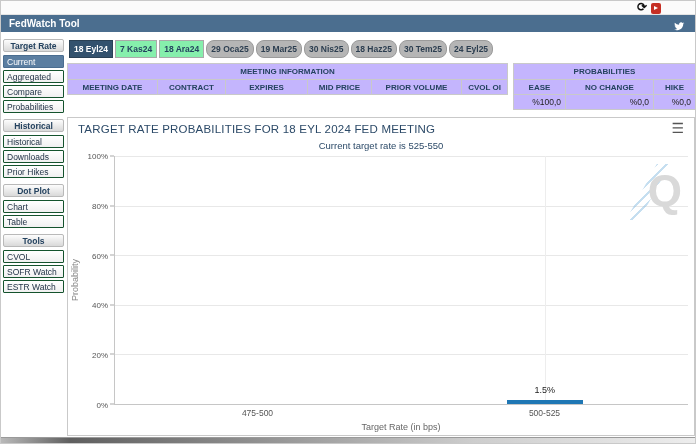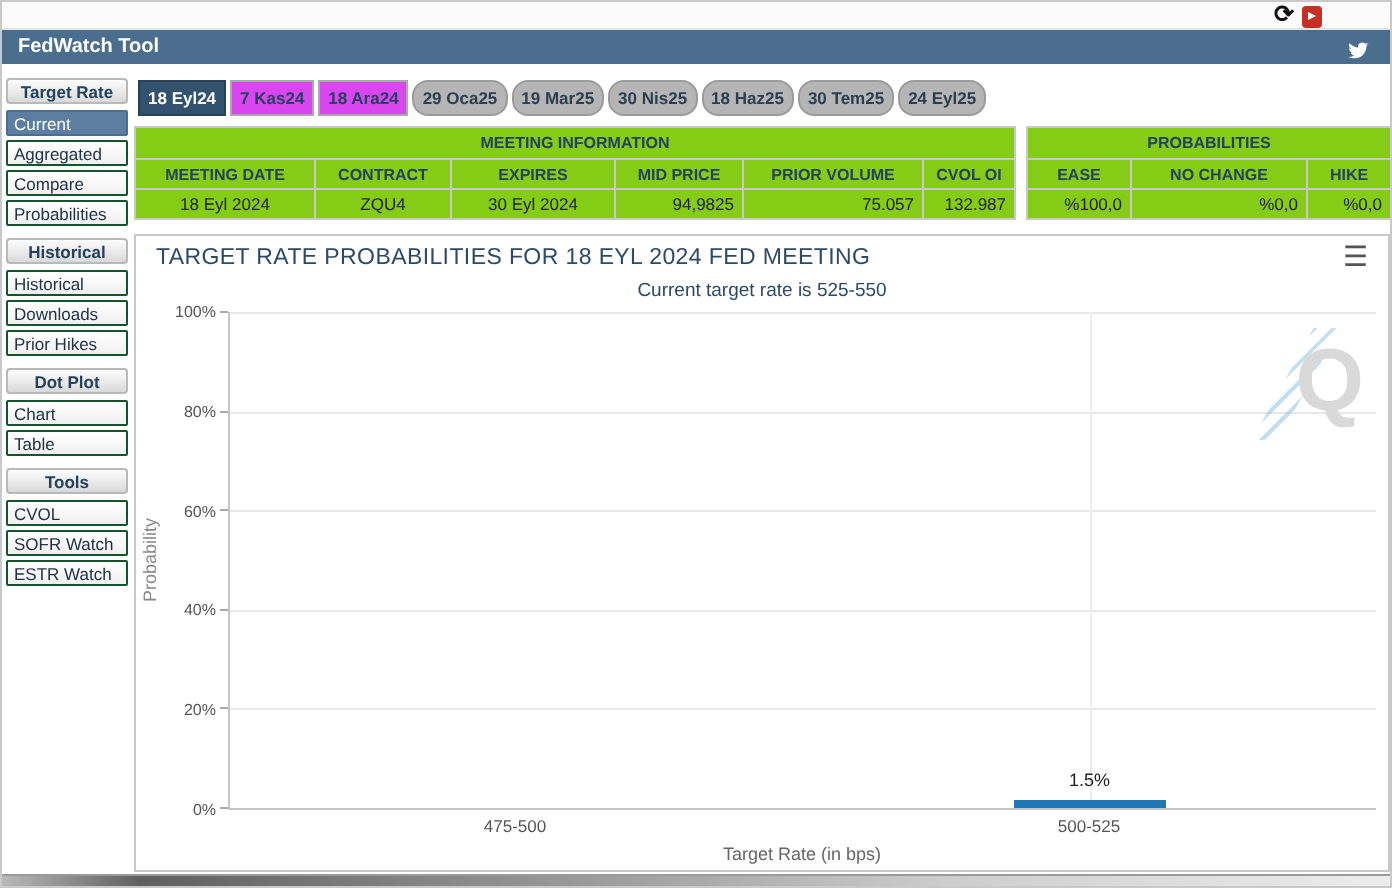--- a/index.html
+++ b/index.html
@@ -31,26 +31,26 @@
              background:linear-gradient(#fdfdfd,#d9d9d9); border:1px solid #b9b9b9; border-radius:2px; }
   .sb-head.first { margin-top:2px; }
   .sb-item { height:13px; line-height:12px; margin-bottom:2px; padding-left:3px;
              font-size:8.5px; color:#223347; background:linear-gradient(#fff,#f0f0f0);
              border:1px solid #14532d; border-radius:1px; cursor:pointer; white-space:nowrap; }
   .sb-item.selected { background:var(--sidebar-selected,#5b7ea1); color:#fff; border-color:#4a6d90; }
 
   
   .tabs { position:absolute; left:68px; top:39px; display:flex; gap:2px; }
   .tab { height:18px; line-height:16px; padding:0 4px; font-size:8.5px; font-weight:600;
-         color:#24425f; background:#d946ef; border:1px solid #a9a9a9; cursor:pointer; white-space:nowrap; }
+         color:#24425f; background:#86efac; border:1px solid #a9a9a9; cursor:pointer; white-space:nowrap; }
   .tab.sel { background:var(--tab-selected,#33526e); color:#fff; border-color:#2a4155; }
   .tab.mut { background:var(--muted-tab,#b5b5b5); border-color:#9b9b9b; color:#2c3e50;border-radius:8px; }
 
   
-  .data-table { position:absolute; border-collapse:collapse; background:#84cc16; font-size:8.5px; color:#222;
+  .data-table { position:absolute; border-collapse:collapse; background:#c4b5fd; font-size:8.5px; color:#222;
                 table-layout:fixed; }
   .data-table th, .data-table td { border:1px solid #c9c9c9; height:15px; padding:0 4px; overflow:hidden; }
   .data-table th { color:#24425f; font-size:8px; font-weight:bold; text-align:center; }
   .t-title th { height:16px; }
   .c { text-align:center; } .r { text-align:right; }
 
   
   .chart-panel { position:absolute; left:66px; top:116px; width:628px; height:319px;
                  border:1px solid #c9c9c9; background:#fff; }
   .chart-title { position:absolute; left:10px; top:5px; font-size:11.5px; color:#2c4a68; letter-spacing:.2px; }
@@ -157,28 +157,20 @@
         <tr class="t-title">
           <th colspan="6">MEETING INFORMATION</th>
         </tr>
     <tr>
       <th>MEETING DATE</th>
       <th>CONTRACT</th>
       <th>EXPIRES</th>
       <th>MID PRICE</th>
       <th>PRIOR VOLUME</th>
       <th>CVOL OI</th>
-    </tr>
-    <tr>
-      <td class="c">18 Eyl 2024</td>
-      <td class="c">ZQU4</td>
-      <td class="c">30 Eyl 2024</td>
-      <td class="r">94,9825</td>
-      <td class="r">75.057</td>
-      <td class="r">132.987</td>
     </tr>
   </tbody>
     </table>
 
   <table class="data-table" style="left:512px; top:62px; width:182px;">
     <colgroup>
         <col style="width:52px">
         <col style="width:88px">
         <col style="width:42px">
       </colgroup>

